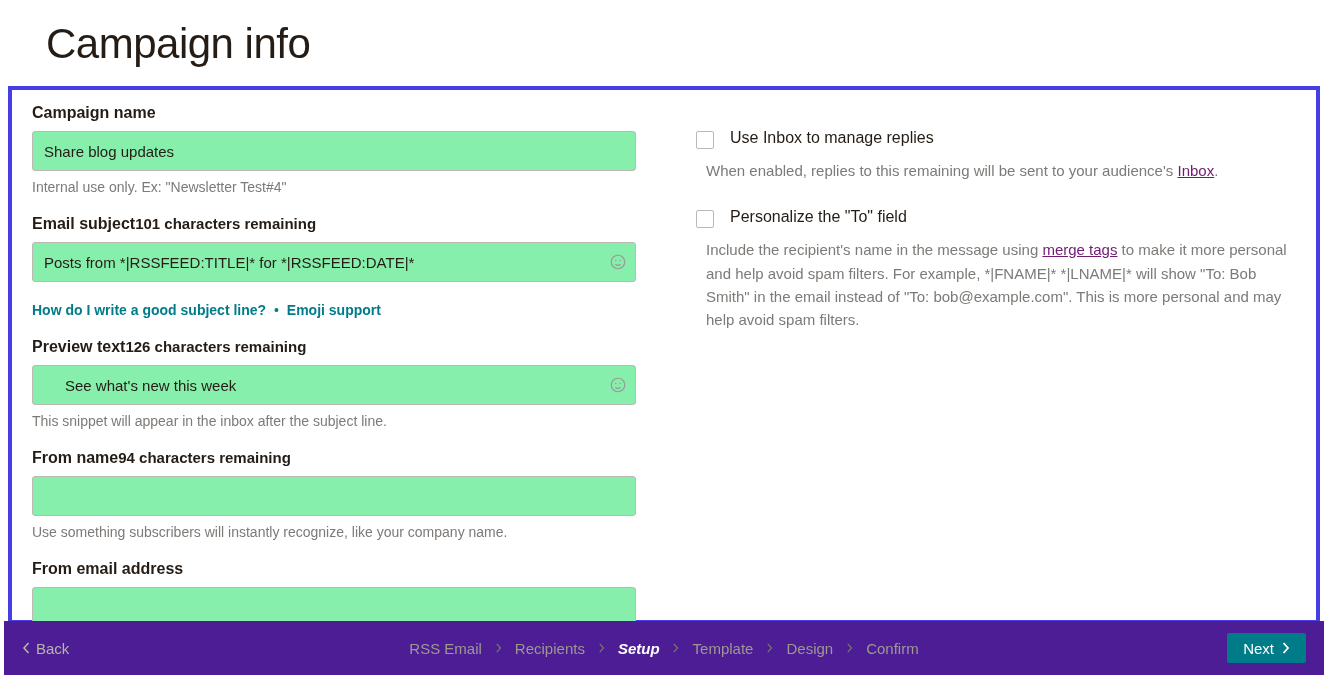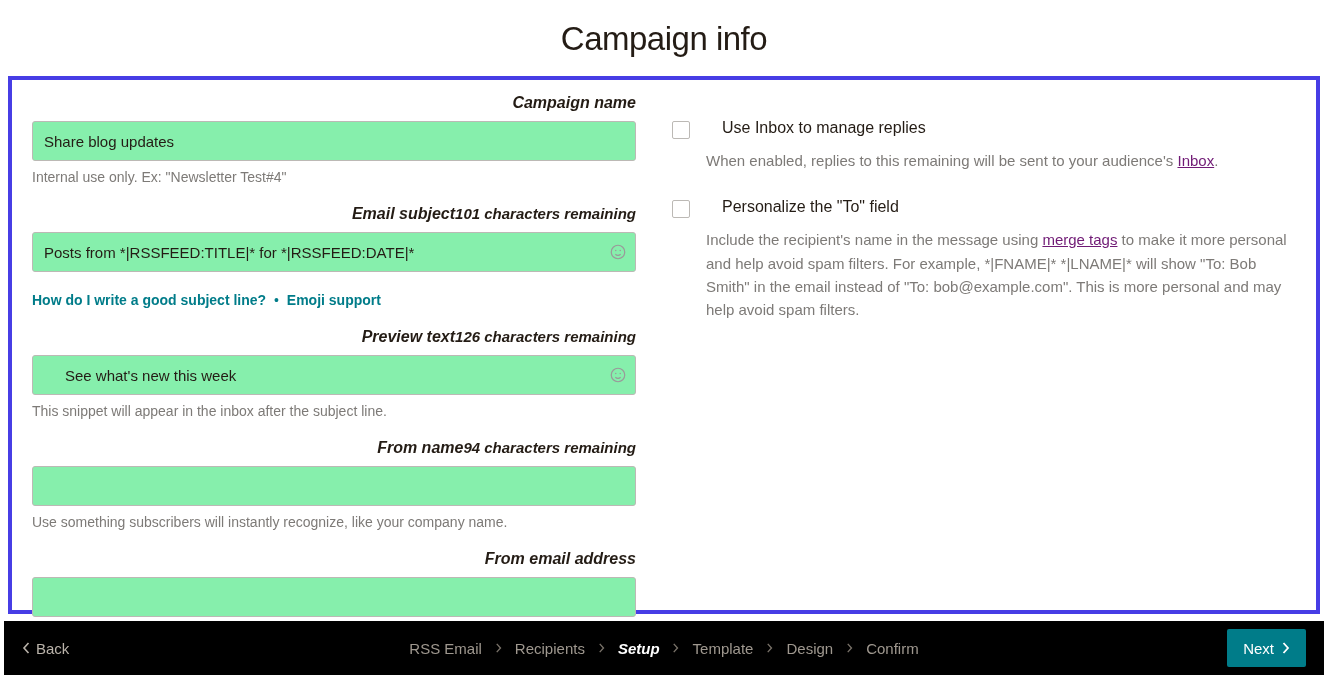--- a/index.html
+++ b/index.html
@@ -7,25 +7,24 @@
     font-family: "Helvetica Neue", Helvetica, Arial, sans-serif;
     background: #fff;
     color: #241c15;
     font-size: 15px;
     width: 1328px;
     height: 679px;
     position: relative;
     overflow: hidden;
   }
   .page-title {
-    font-size: 33px;
+    font-size: 42px;
     font-weight: 400;
-    padding: 20px 30px 10px 30px;
+    padding: 20px 30px 10px 46px;
     letter-spacing: -0.5px;
-    text-align: center;
   }
   .highlight-box {
     border: 4px solid #473de5;
     margin: 8px 8px 0 8px;
     padding: 14px 20px 14px 20px;
     height: 538px;
   }
   .two-col {
     display: flex;
     gap: 36px;
@@ -36,24 +35,23 @@
   }
   .right-col {
     flex: 1;
     padding-top: 25px;
   }
   .field-block {
     margin-bottom: 20px;
   }
   .field-label-row {
     display: flex;
-    justify-content: flex-end;
+    justify-content: flex-start;
     align-items: baseline;
     margin-bottom: 9px;
-    font-style: italic;
   }
   .field-label {
     font-weight: 600;
     font-size: 16px;
     color: #241c15;
   }
   .char-count {
     font-size: 15px;
     font-weight: 600;
     color: #241c15;
@@ -98,22 +96,23 @@
     font-weight: 600;
     text-decoration: none;
   }
   .help-links .sep {
     color: #007c89;
     padding: 0 4px;
   }
   .check-row {
     display: flex;
     align-items: flex-start;
-    gap: 32px;
+    gap: 16px;
     margin-bottom: 10px;
+    margin-left: 24px;
   }
   .checkbox {
     width: 18px;
     height: 18px;
     border: 1px solid #bcb9b5;
     border-radius: 2px;
     flex: 0 0 18px;
     margin-top: 2px;
     cursor: pointer;
     background: #fff;
@@ -132,21 +131,21 @@
   .check-help a {
     color: #701a75;
     text-decoration: underline;
   }
   .footer-bar {
     position: absolute;
     left: 4px;
     right: 4px;
     bottom: 4px;
     height: 54px;
-    background: #000000;
+    background: #4c1d95;
     color: #cfc9c2;
     display: flex;
     align-items: center;
     padding: 0 18px;
     font-size: 15px;
   }
   .back-link {
     display: flex;
     align-items: center;
     gap: 6px;
@@ -173,21 +172,21 @@
   }
   .breadcrumb .chev {
     color: #7a736a;
     font-size: 12px;
   }
   .next-btn {
     margin-left: auto;
     background: #007c89;
     color: #fff;
     border: none;
-    height: 38px;
+    height: 30px;
     padding: 0 16px;
     border-radius: 2px;
     font-size: 15px;
     font-weight: 500;
     display: flex;
     align-items: center;
     gap: 8px;
     cursor: pointer;
   }
   svg { display: block; }

